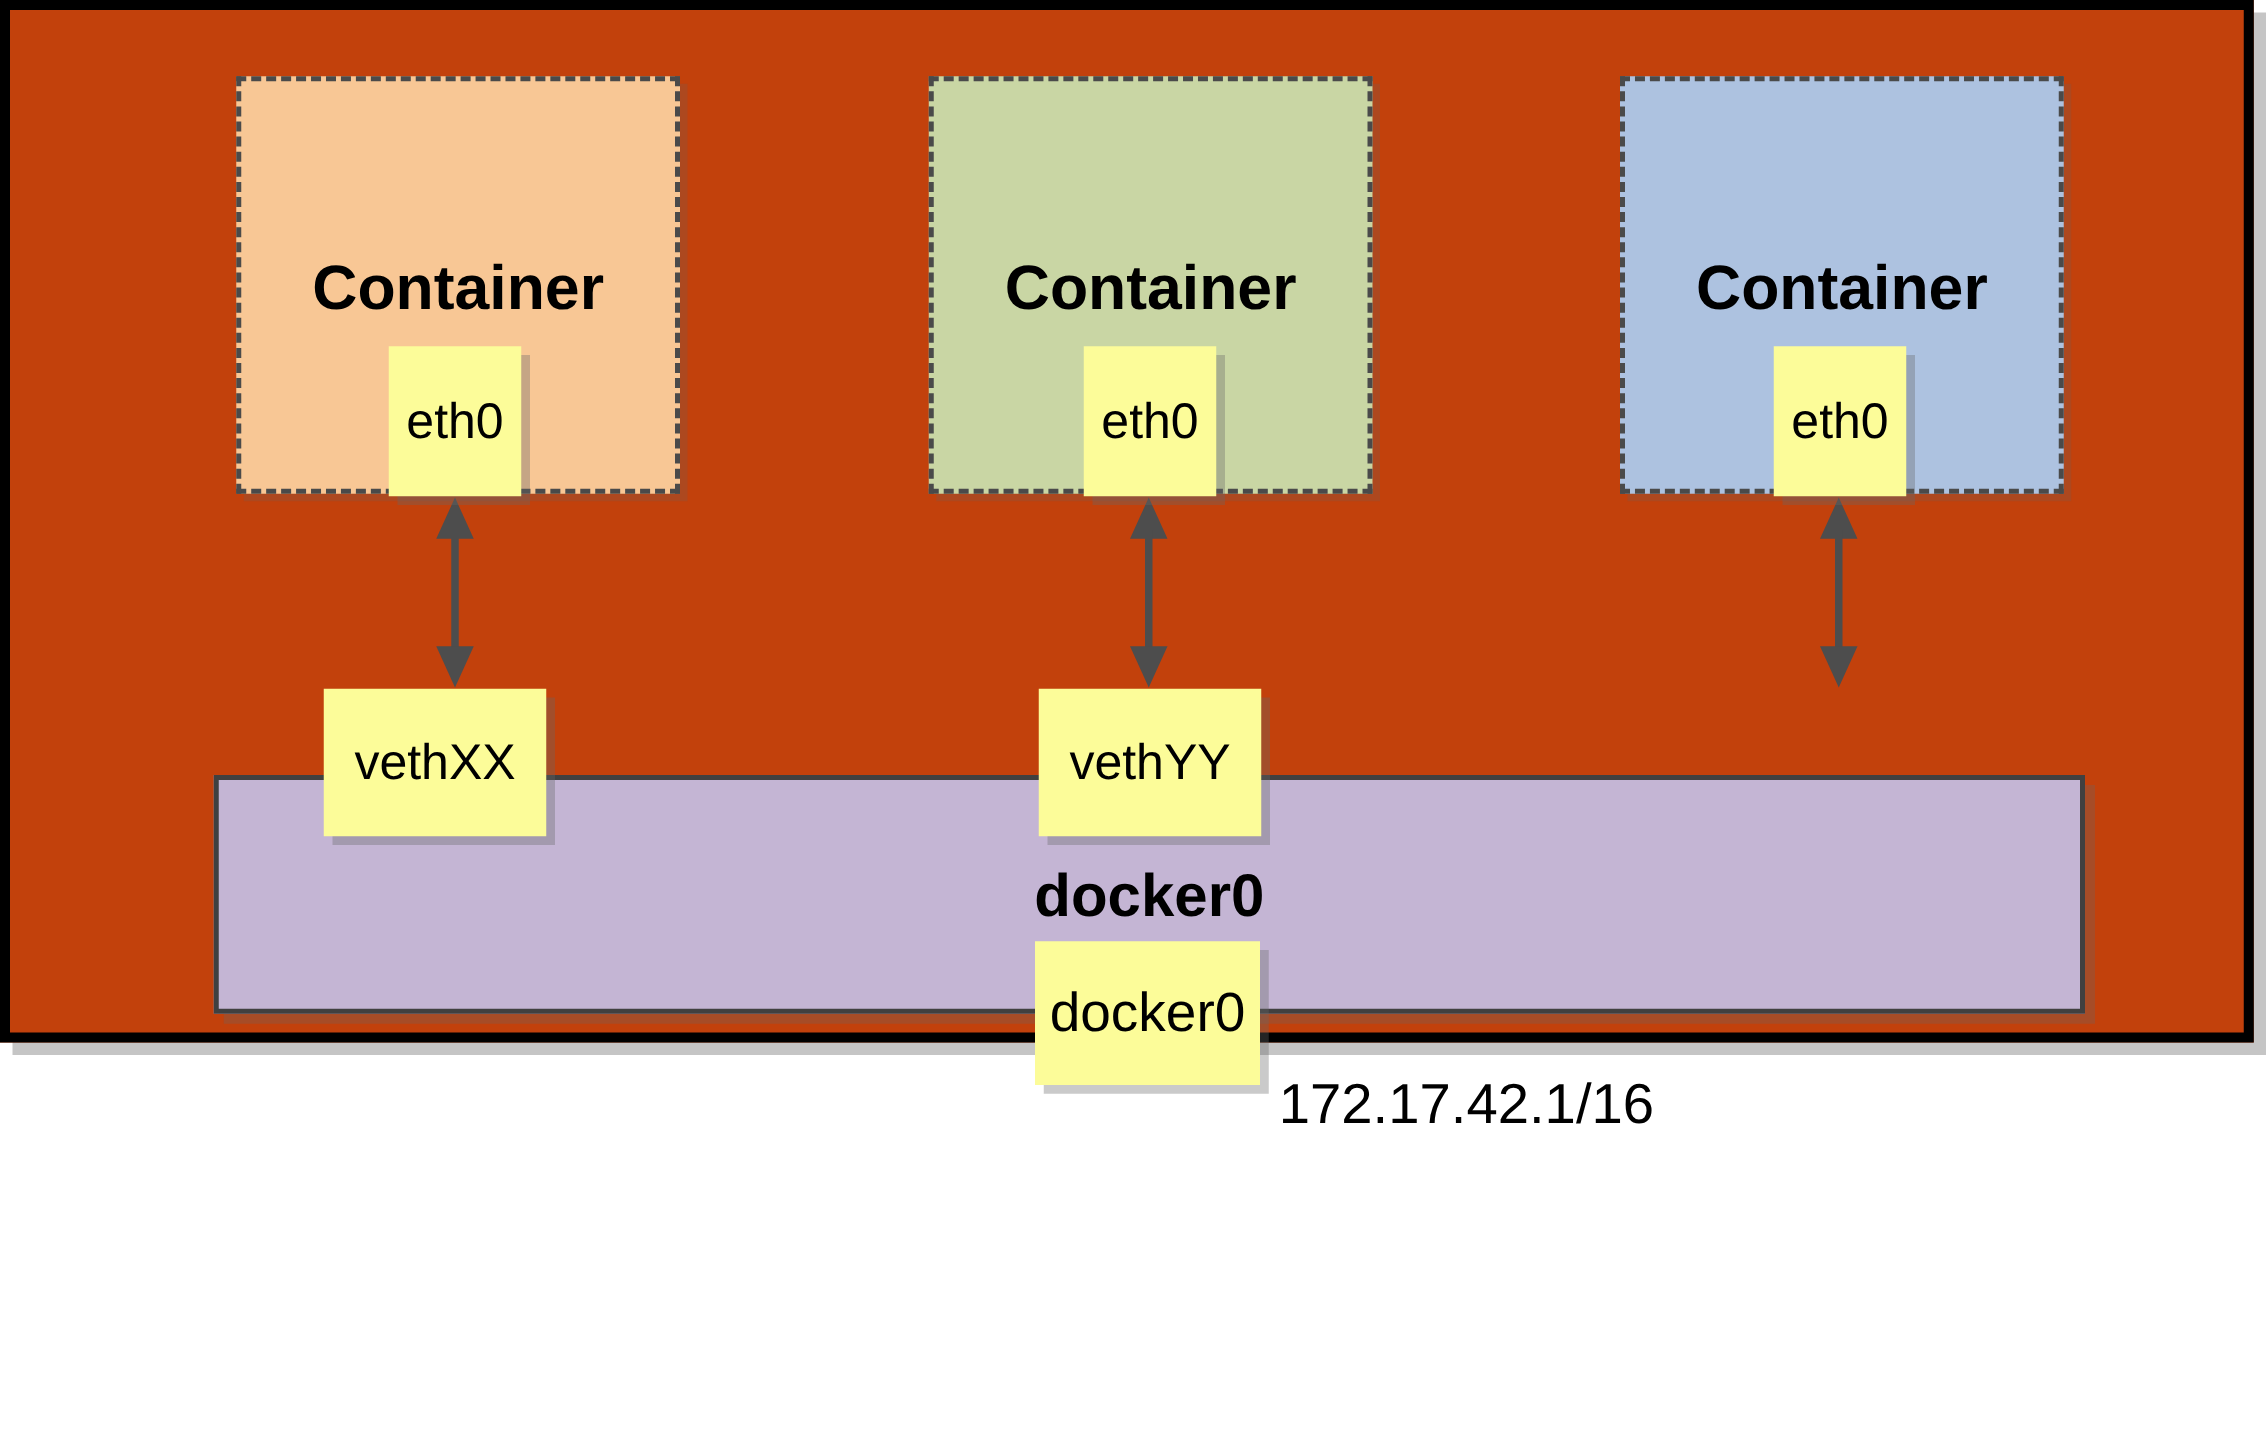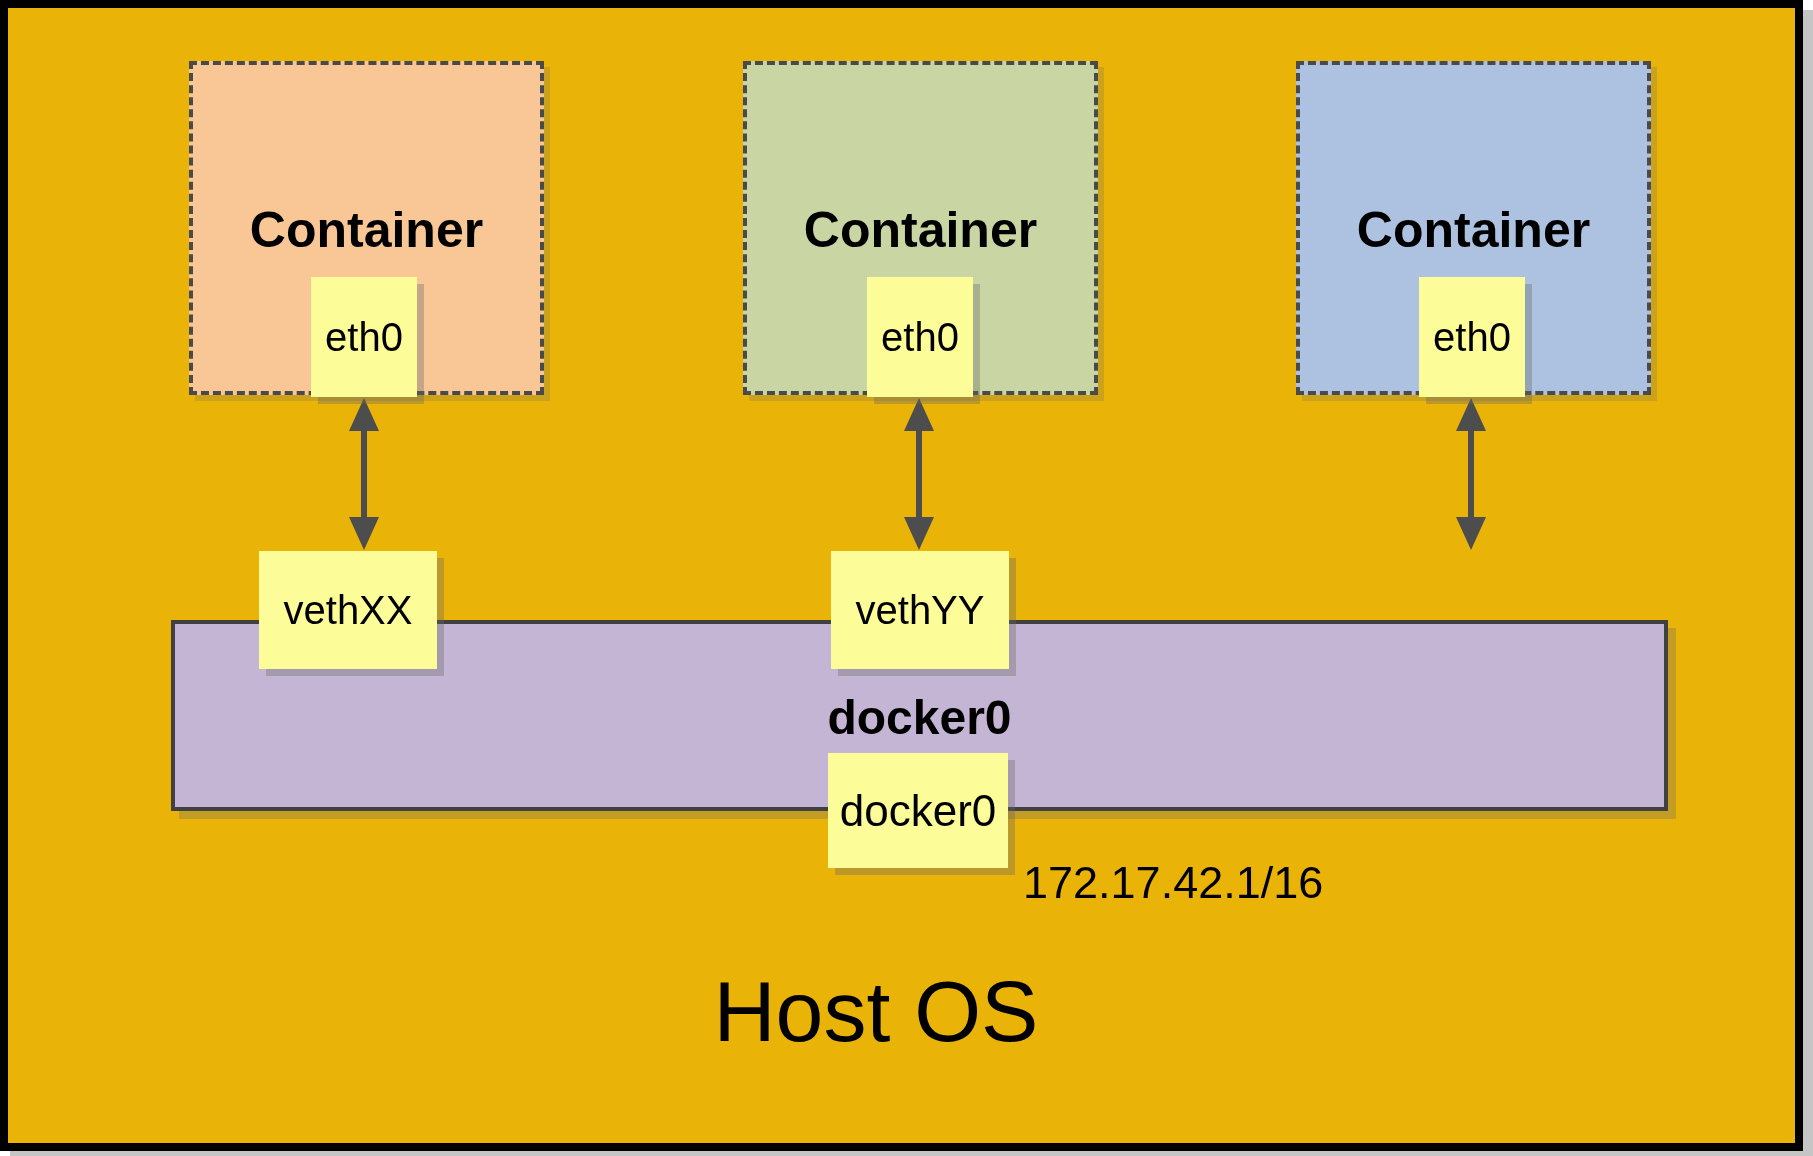--- a/index.html
+++ b/index.html
@@ -12,23 +12,23 @@
     position: relative;
     width: 1813px;
     height: 1156px;
     background: #ffffff;
     overflow: hidden;
   }
   .frame {
     position: absolute;
     left: 0; top: 0;
     width: 1803px;
-    height: 1151px;
+    height: 834px;
     border: 8px solid #000000;
-    background: #eab308;
+    background: #c2410c;
     box-shadow: 10px 10px 0 #C5C5C5;
   }
   
   .container-box {
     position: absolute;
     top: 53px;
     width: 355px;
     height: 334px;
     border: 4px dashed #4A4A4A;
     box-shadow: 6px 6px 0 rgba(102,102,102,0.22);
@@ -183,16 +183,15 @@
     <div class="chip veth-chip v2">
       <span>vethYY</span>
     </div>
 
     <div class="chip docker-chip">
       <span>docker0</span>
     </div>
 
     <div class="ip-label">172.17.42.1/16</div>
 
-    <div class="host-title">Host OS</div>
 
   </div>
 </div>
 
 </body></html>

